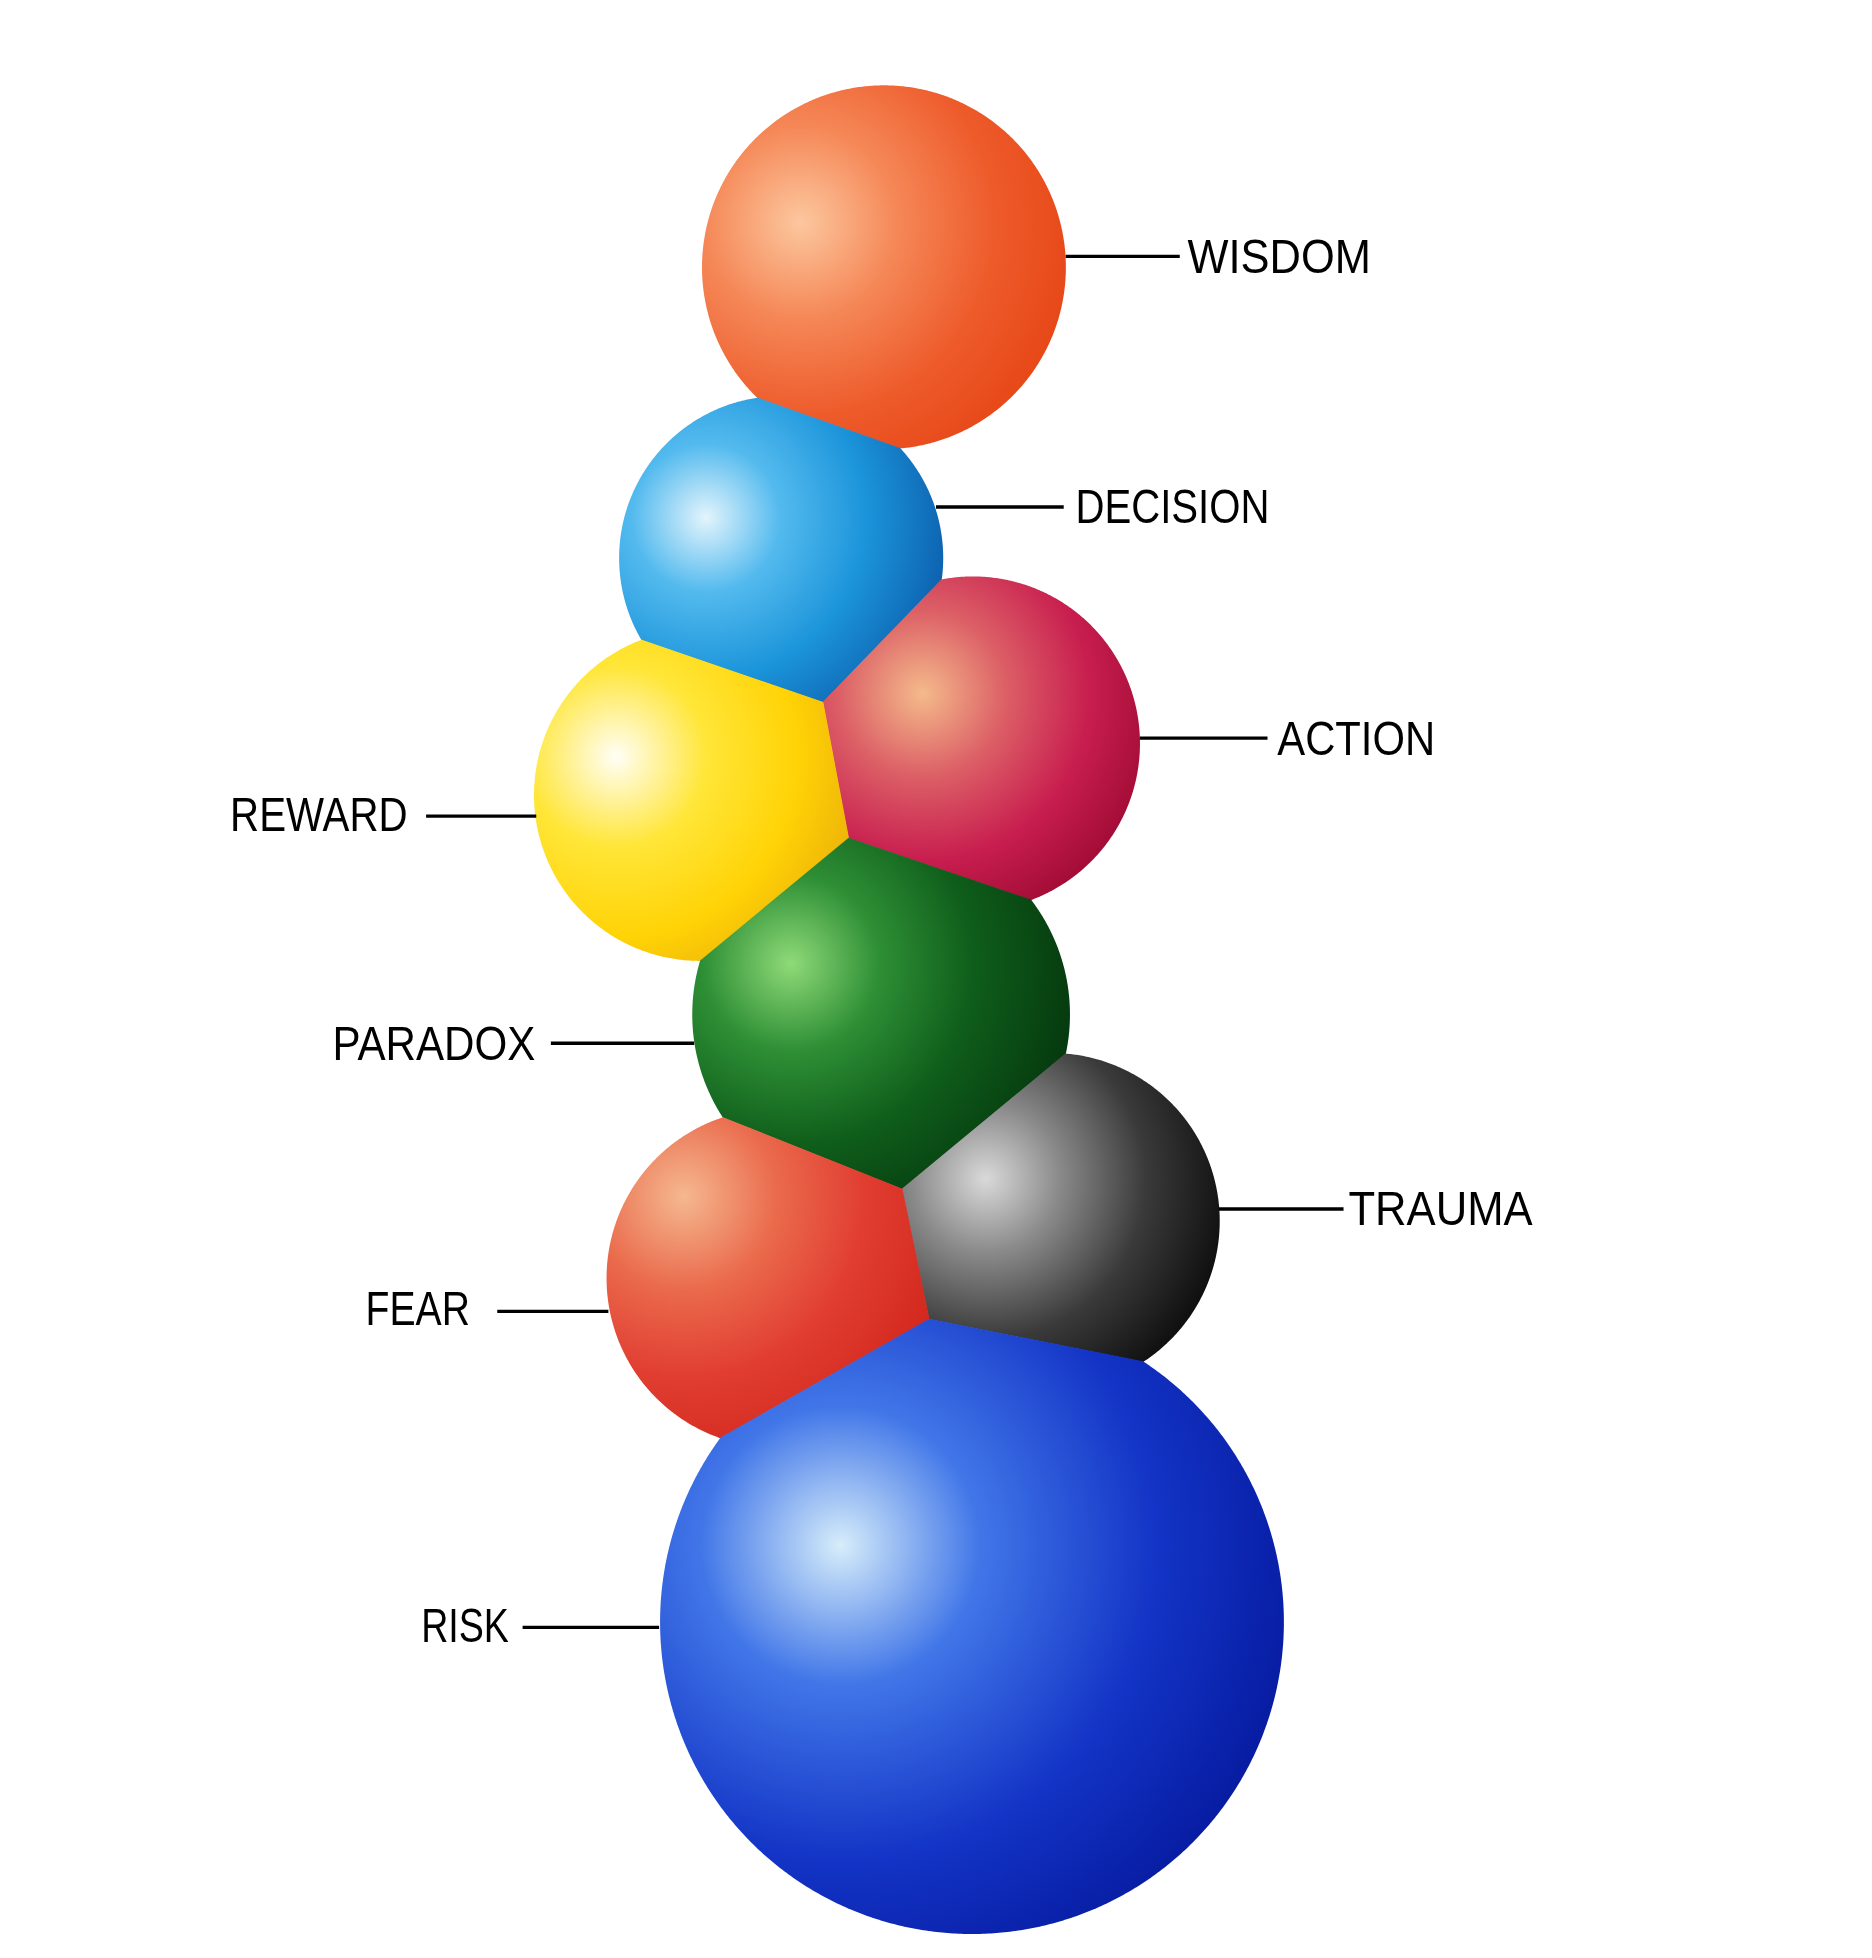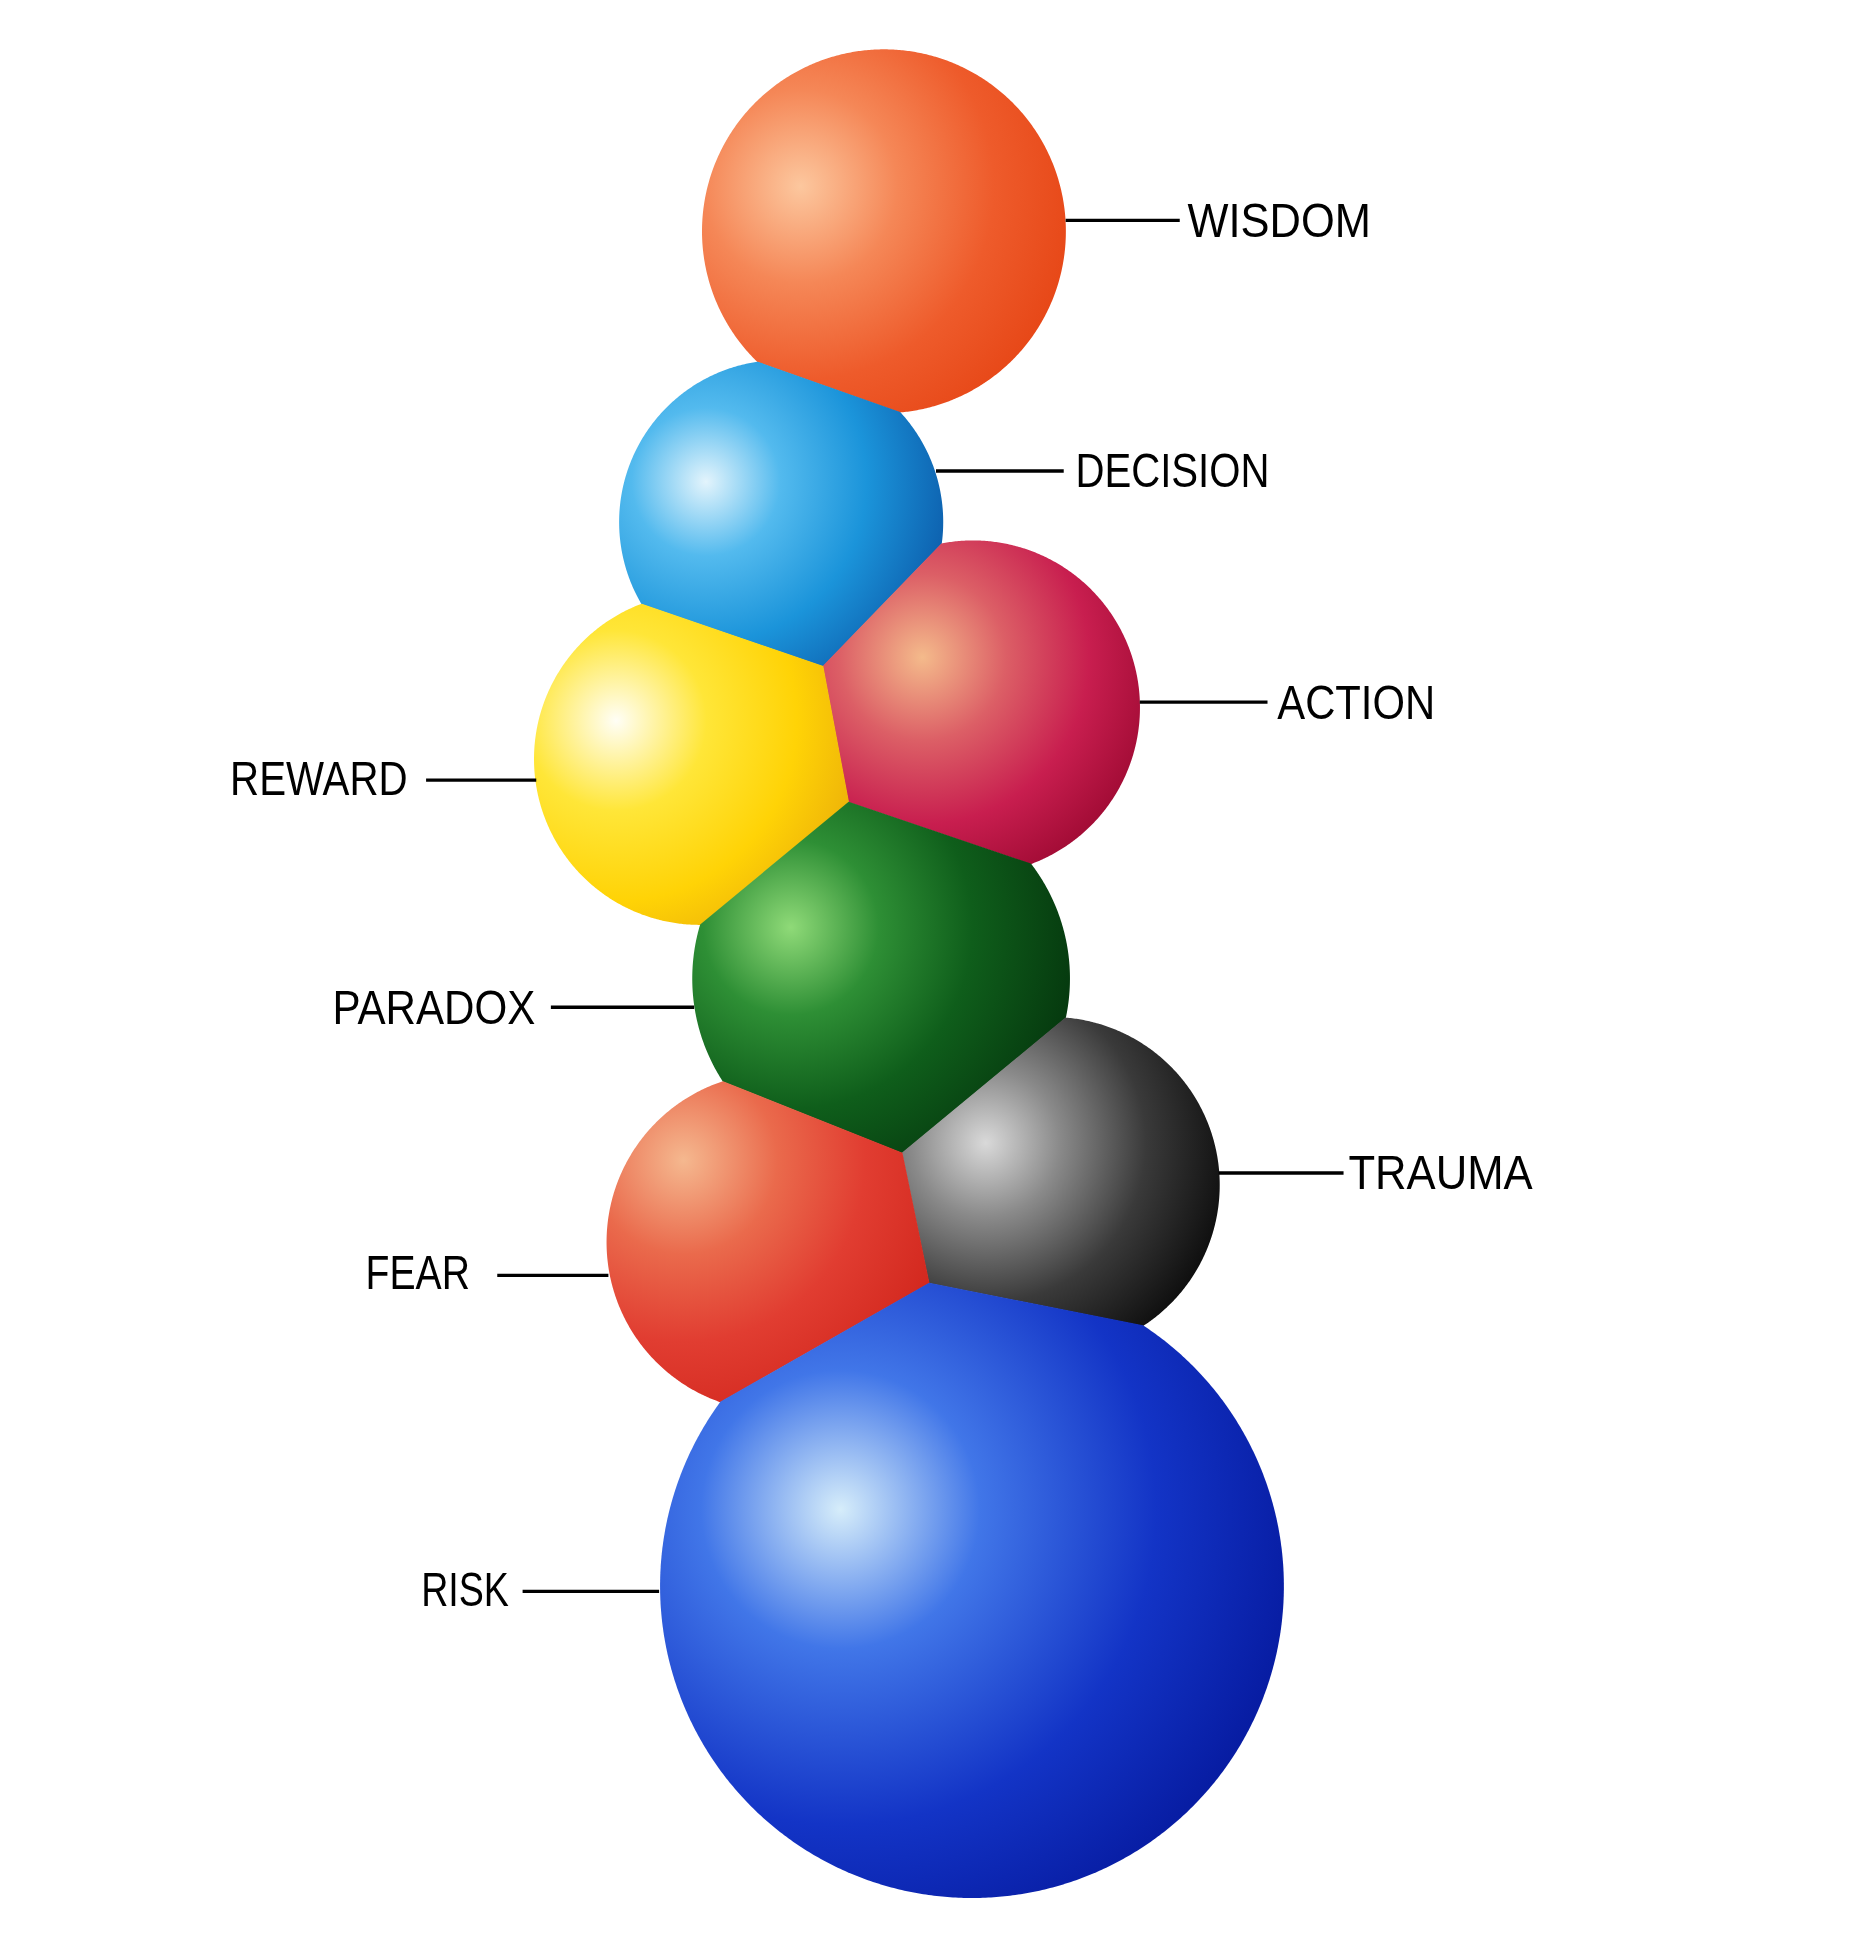--- a/index.html
+++ b/index.html
@@ -1,17 +1,17 @@
 <!DOCTYPE html>
 <html><head>
 <meta charset="utf-8">
 <style>
   html,body{margin:0;padding:0;}
   body{width:1872px;height:1958px;background:#ffffff;overflow:hidden;}
-  .stage{position:relative;width:1872px;height:1769px;background:#ffffff;}
+  .stage{position:relative;width:1872px;height:1769px;background:#ffffff;margin-top:36px;}
   svg{display:block;}
   text.ball-label{
     font-family:"Liberation Sans",sans-serif;
     font-weight:400;
     -webkit-text-stroke:0.55px #000000;
     fill:#000000;
   }
 </style>
 </head>
 <body>

